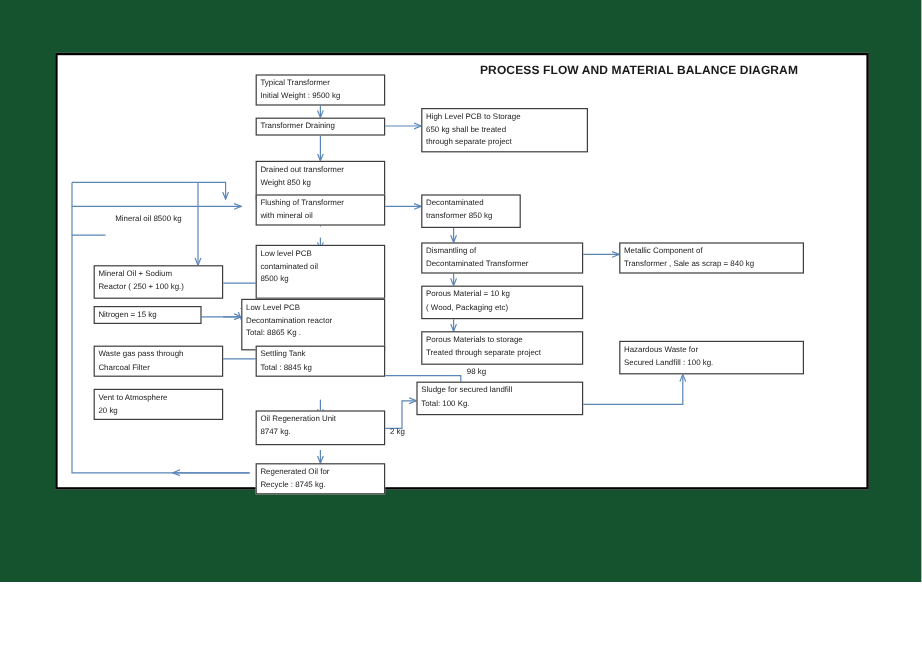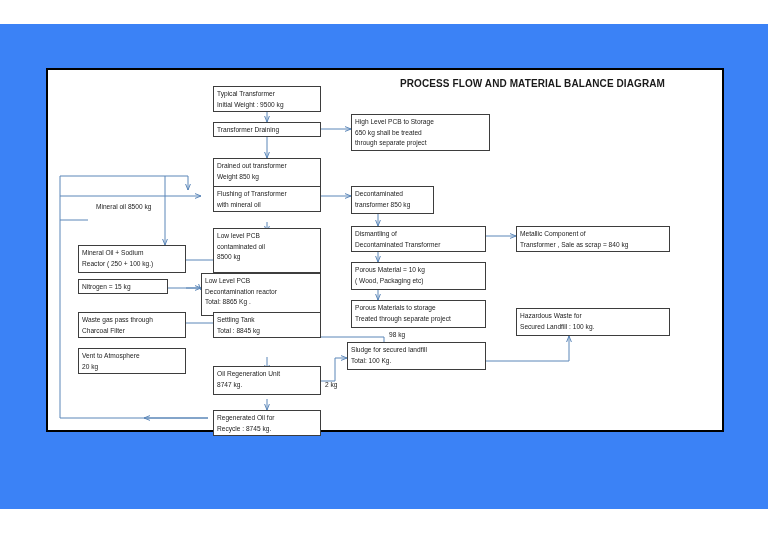--- a/index.html
+++ b/index.html
@@ -1,17 +1,17 @@
 <!DOCTYPE html>
 <html><head>
 <meta charset="utf-8">
 <style>
   html,body{margin:0;padding:0;background:#ffffff;}
   body{font-family:"Liberation Sans",sans-serif;}
-  #stage{position:relative;width:768px;height:485px;background:#3b82f6;overflow:hidden;margin-top:24px;}
+  #stage{position:relative;width:768px;height:485px;background:#14532d;overflow:hidden;}
   #frame{position:absolute;left:46px;top:44px;width:678px;height:364px;border:2px solid #000;box-sizing:border-box;background:#fff;}
   .title{position:absolute;font-weight:bold;font-size:10px;color:#1a1a1a;letter-spacing:.1px;white-space:nowrap;}
   .box{position:absolute;box-sizing:border-box;border:1px solid #3d3d3d;background:#fff;
        font-size:6.6px;color:#1c1c1c;line-height:1.62;padding:2px 3px 0 3px;}
   .box div{white-space:nowrap;}
   .freelabel{position:absolute;font-size:6.6px;color:#1c1c1c;white-space:nowrap;}
   svg.wires{position:absolute;left:0;top:0;width:678px;height:364px;overflow:visible;}
   svg.wires path,svg.wires line{fill:none;stroke:#5b86b8;stroke-width:1;}
 </style>
 </head>

